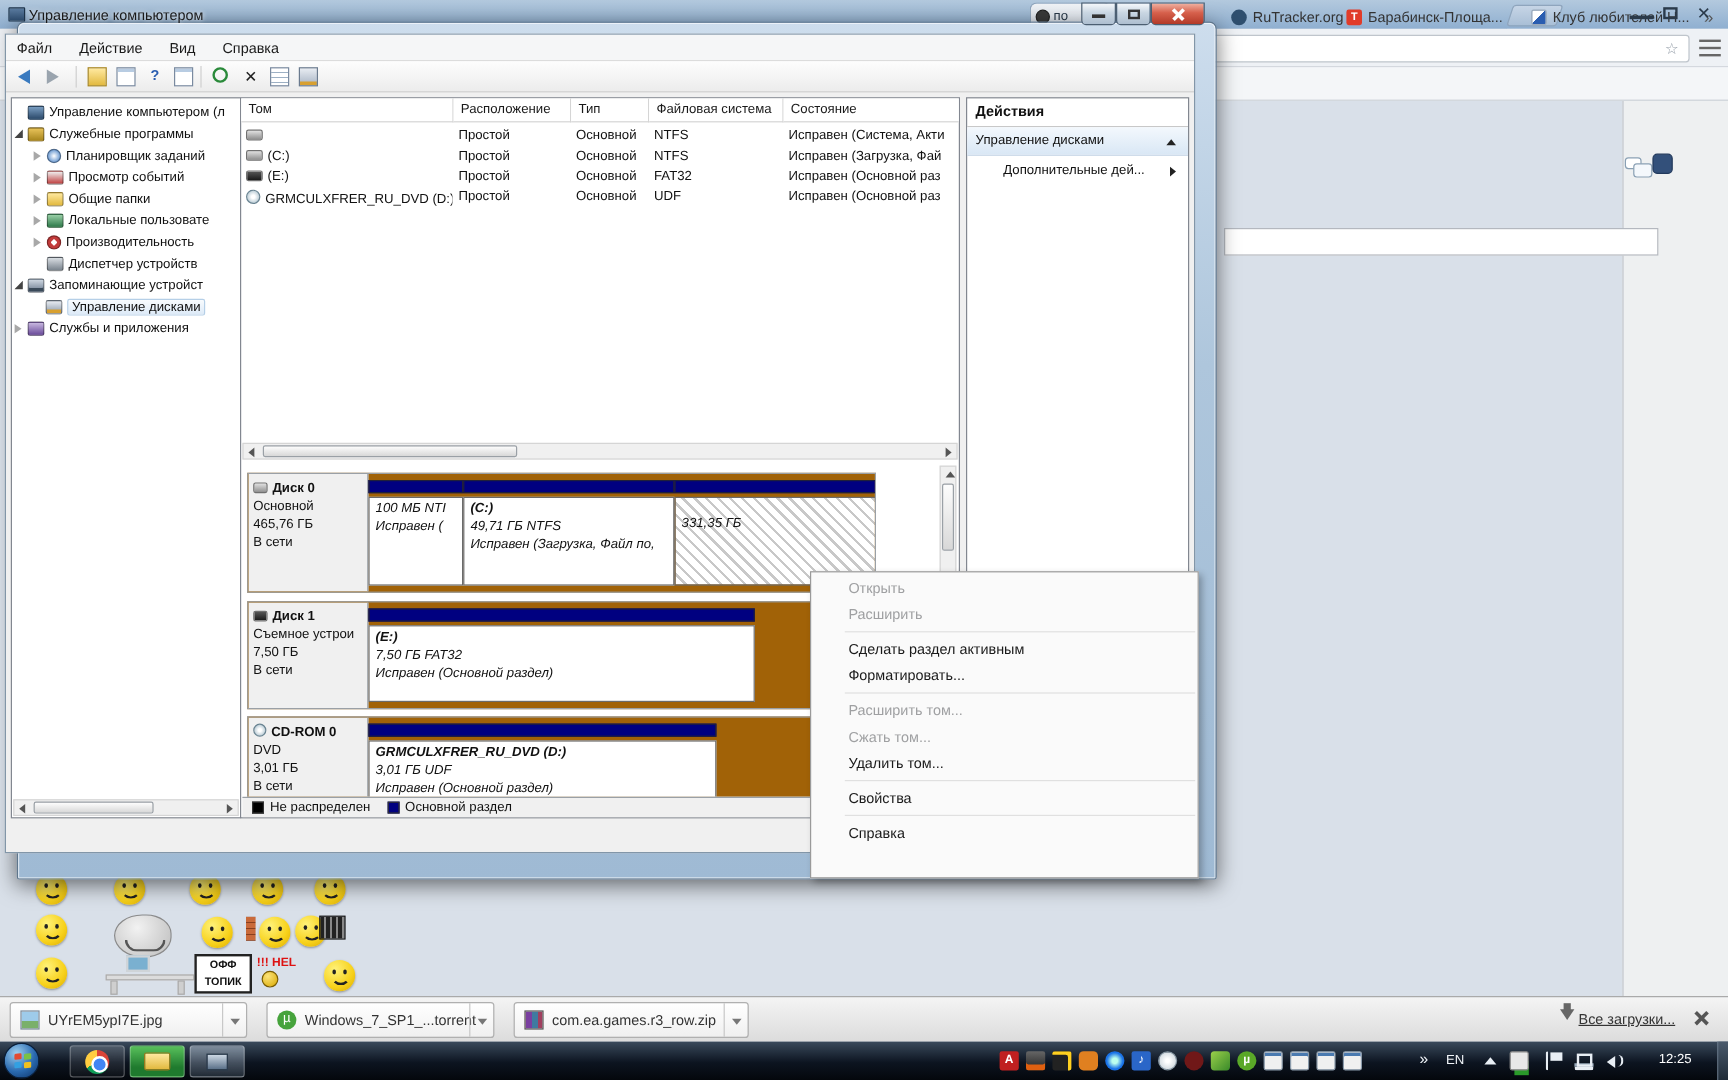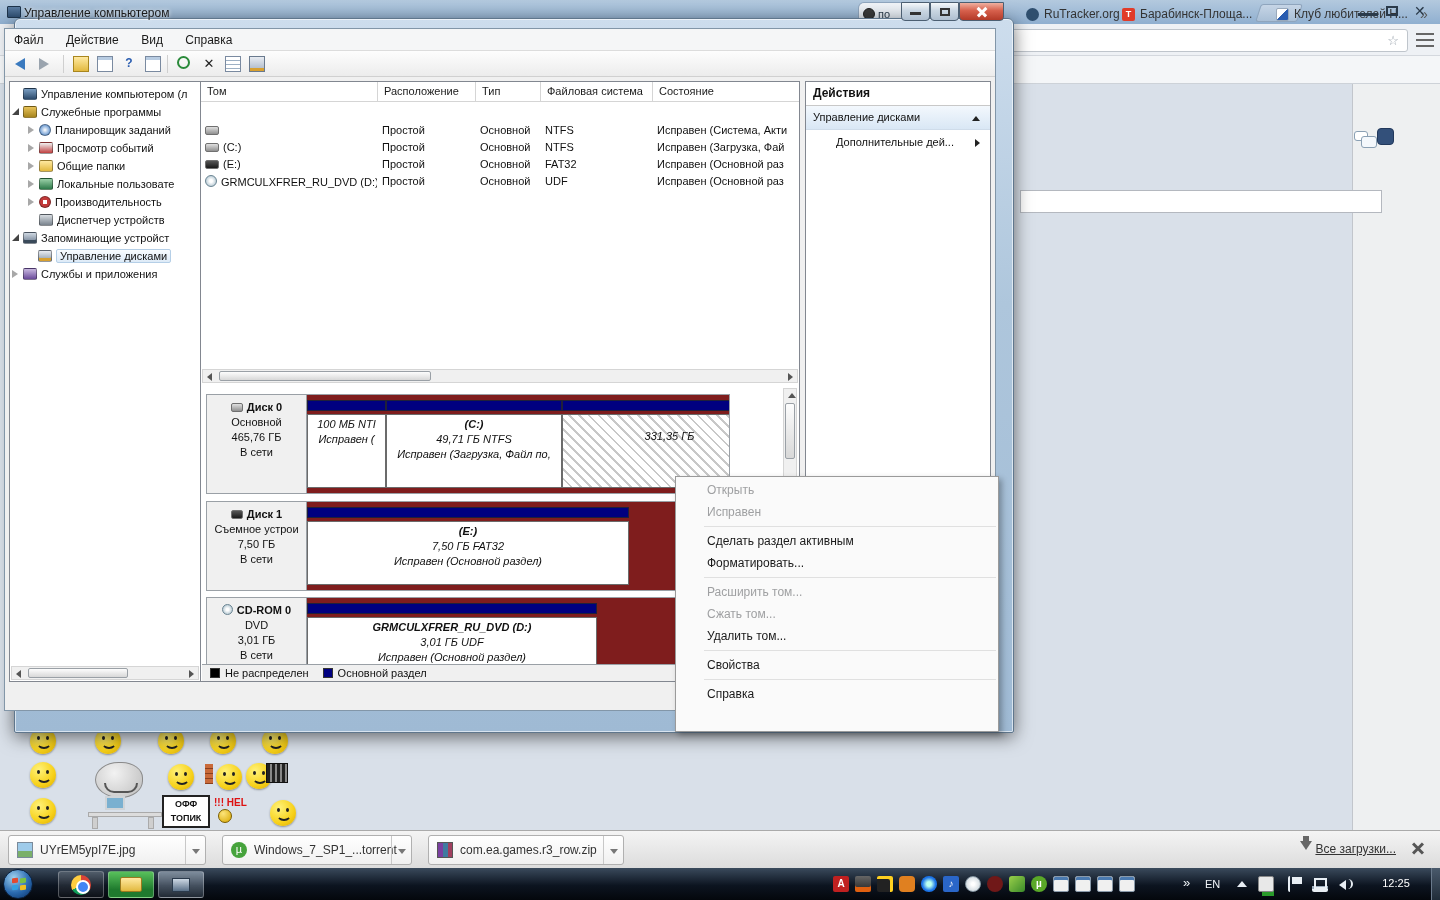--- a/index.html
+++ b/index.html
@@ -163,28 +163,28 @@
     border:1px solid #9aa0a6; border-radius:2px; }
   .sarr { position:absolute; top:3px; width:0; height:0; border-top:4px solid transparent; border-bottom:4px solid transparent; }
   .sarr.l { border-right:5px solid #555; } .sarr.r { border-left:5px solid #555; }
   .varr { position:absolute; left:4px; width:0; height:0; border-left:4px solid transparent; border-right:4px solid transparent; }
   .varr.u { border-bottom:5px solid #555; } .varr.d { border-top:5px solid #555; }
 
   
   .vth { position:absolute; top:0; height:20px; background:#fff; border-right:1px solid #d5d5d5;
     border-bottom:1px solid #d5d5d5; font-size:11px; color:#1a1a1a; padding:3px 0 0 6px; white-space:nowrap; overflow:hidden; }
   .vrow { position:absolute; left:0; width:598px; height:17px; font-size:11px; color:#111; }
-  .vcell { position:absolute; top:18px; white-space:nowrap; overflow:hidden; }
+  .vcell { position:absolute; top:1px; white-space:nowrap; overflow:hidden; }
   .vicon { display:inline-block; width:14px; height:9px; border-radius:2px; margin:0 4px -1px 0;
     background:linear-gradient(#e0e0e0,#909090); border:1px solid #707070; }
   .vicon.dark { background:linear-gradient(#555,#1a1a1a); }
   .vicon.cd { width:12px; height:12px; border-radius:50%; background:radial-gradient(#fff 20%,#9ab4c2); border:1px solid #6a8492; }
 
   
-  .drow { position:absolute; left:5px; width:524px; background:#7f1d1d; border:1px solid #9aa0a6; overflow:hidden;text-align:center; }
+  .drow { position:absolute; left:5px; width:524px; background:#a16207; border:1px solid #9aa0a6; overflow:hidden; }
   .dinfo { position:absolute; left:0; top:0; bottom:0; width:100px; background:#f0f0f0;
     border-right:1px solid #9aa0a6; padding:5px 4px; font-size:11px; line-height:15px; color:#111; }
   .dname { font-weight:bold; white-space:nowrap; }
   .dline { white-space:nowrap; overflow:hidden; }
   .part { position:absolute; top:5px; bottom:5px; }
   .pstrip { position:absolute; left:0; right:0; top:0; height:11px; background:var(--navy,#000080); border:1px solid #20203a; }
   .pbody { position:absolute; left:0; right:0; top:14px; bottom:0; border:1px solid #6b6b6b;
     background:#fff; padding:2px 5px; font-size:11px; line-height:15px; color:#111; overflow:hidden;font-style:italic; }
   .pbody.hatch { background:repeating-linear-gradient(45deg,#ffffff 0 5px,#c8c8c8 5px 7px); }
   .pl { white-space:nowrap; overflow:hidden; }
@@ -656,21 +656,21 @@
 
     <div class="pane" id="pane-act">
       <div id="act-header">Действия</div>
       <div id="act-group"><span>Управление дисками</span><span class="tri"></span></div>
       <div id="act-item"><span>Дополнительные дей...</span><span class="tri"></span></div>
     </div>
   </div>
 
   <div class="abs" id="ctxmenu">
     <div class="citem dis">Открыть</div>
-    <div class="citem dis">Исправен</div>
+    <div class="citem dis">Расширить</div>
     <div class="csep"></div>
     <div class="citem">Сделать раздел активным</div>
     <div class="citem">Форматировать...</div>
     <div class="csep"></div>
     <div class="citem dis">Расширить том...</div>
     <div class="citem dis">Сжать том...</div>
     <div class="citem">Удалить том...</div>
     <div class="csep"></div>
     <div class="citem">Свойства</div>
     <div class="csep"></div>

